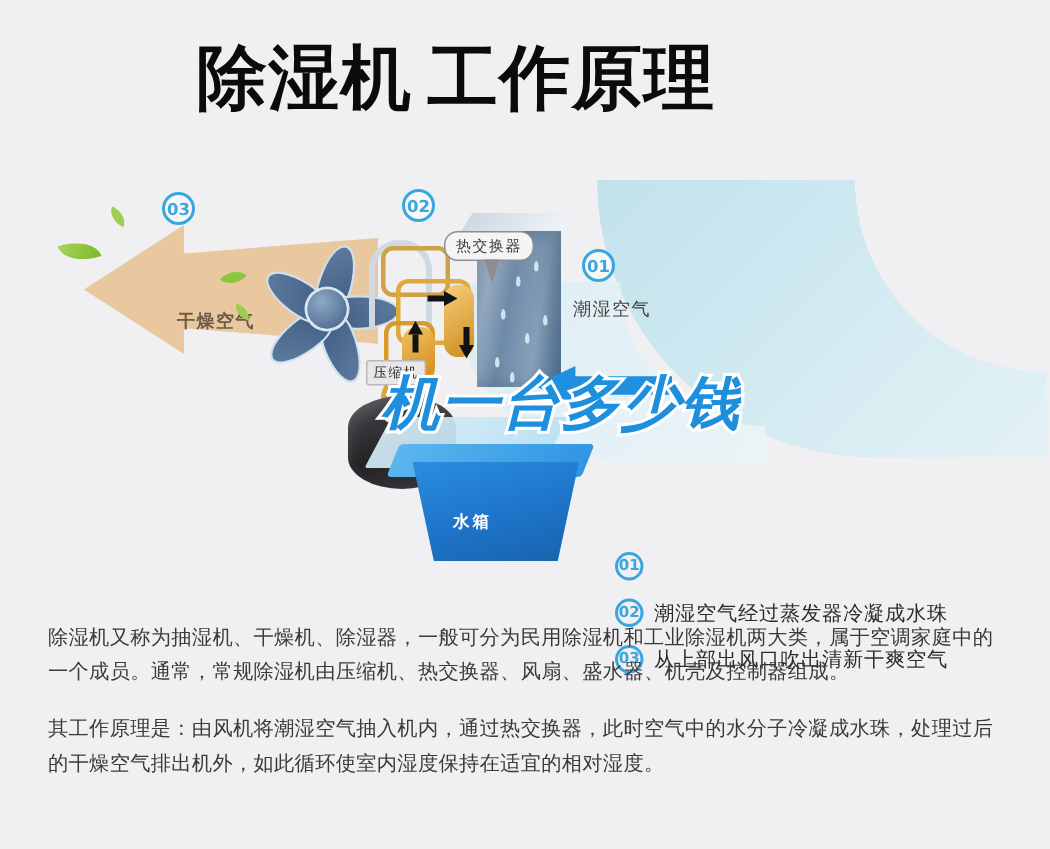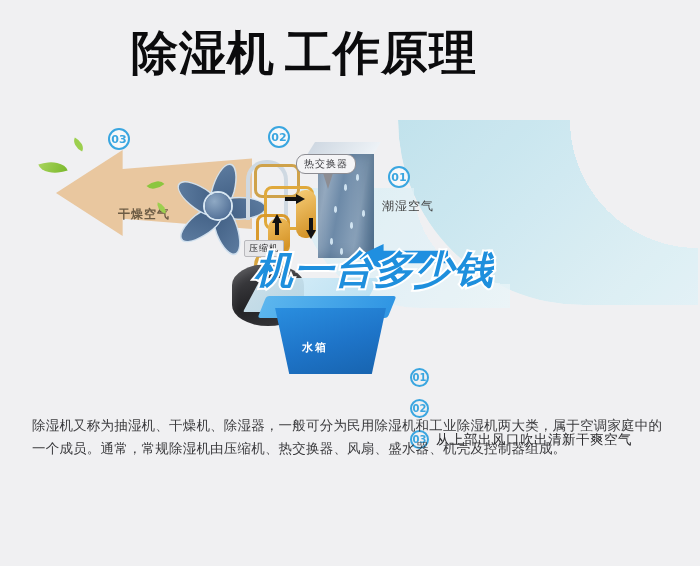--- a/index.html
+++ b/index.html
@@ -333,27 +333,29 @@
   <div class="badge b02">02</div>
   <div class="badge b01">01</div>
   <div class="art-label lbl-humid">潮湿空气</div>
 
   <div class="legend">
     <div class="row">
       <div class="n">01</div>
     </div>
     <div class="row">
       <div class="n">02</div>
+      <div class="txt">潮湿空气经过蒸发器冷凝成水珠</div>
     </div>
     <div class="row">
       <div class="n">03</div>
       <div class="txt">从上部出风口吹出清新干爽空气</div>
     </div>
   </div>
 </div>
 
 <div id="watermark">
   <span class="wline w2">机一台多少钱</span>
 </div>
 
 <div id="copy">
   <p class="p1">除湿机又称为抽湿机、干燥机、除湿器，一般可分为民用除湿机和工业除湿机两大类，属于空调家庭中的一个成员。通常，常规除湿机由压缩机、热交换器、风扇、盛水器、机壳及控制器组成。</p>
+  <p class="p2">其工作原理是：由风机将潮湿空气抽入机内，通过热交换器，此时空气中的水分子冷凝成水珠，处理过后的干燥空气排出机外，如此循环使室内湿度保持在适宜的相对湿度。</p>
 </div>
 
 </body></html>

